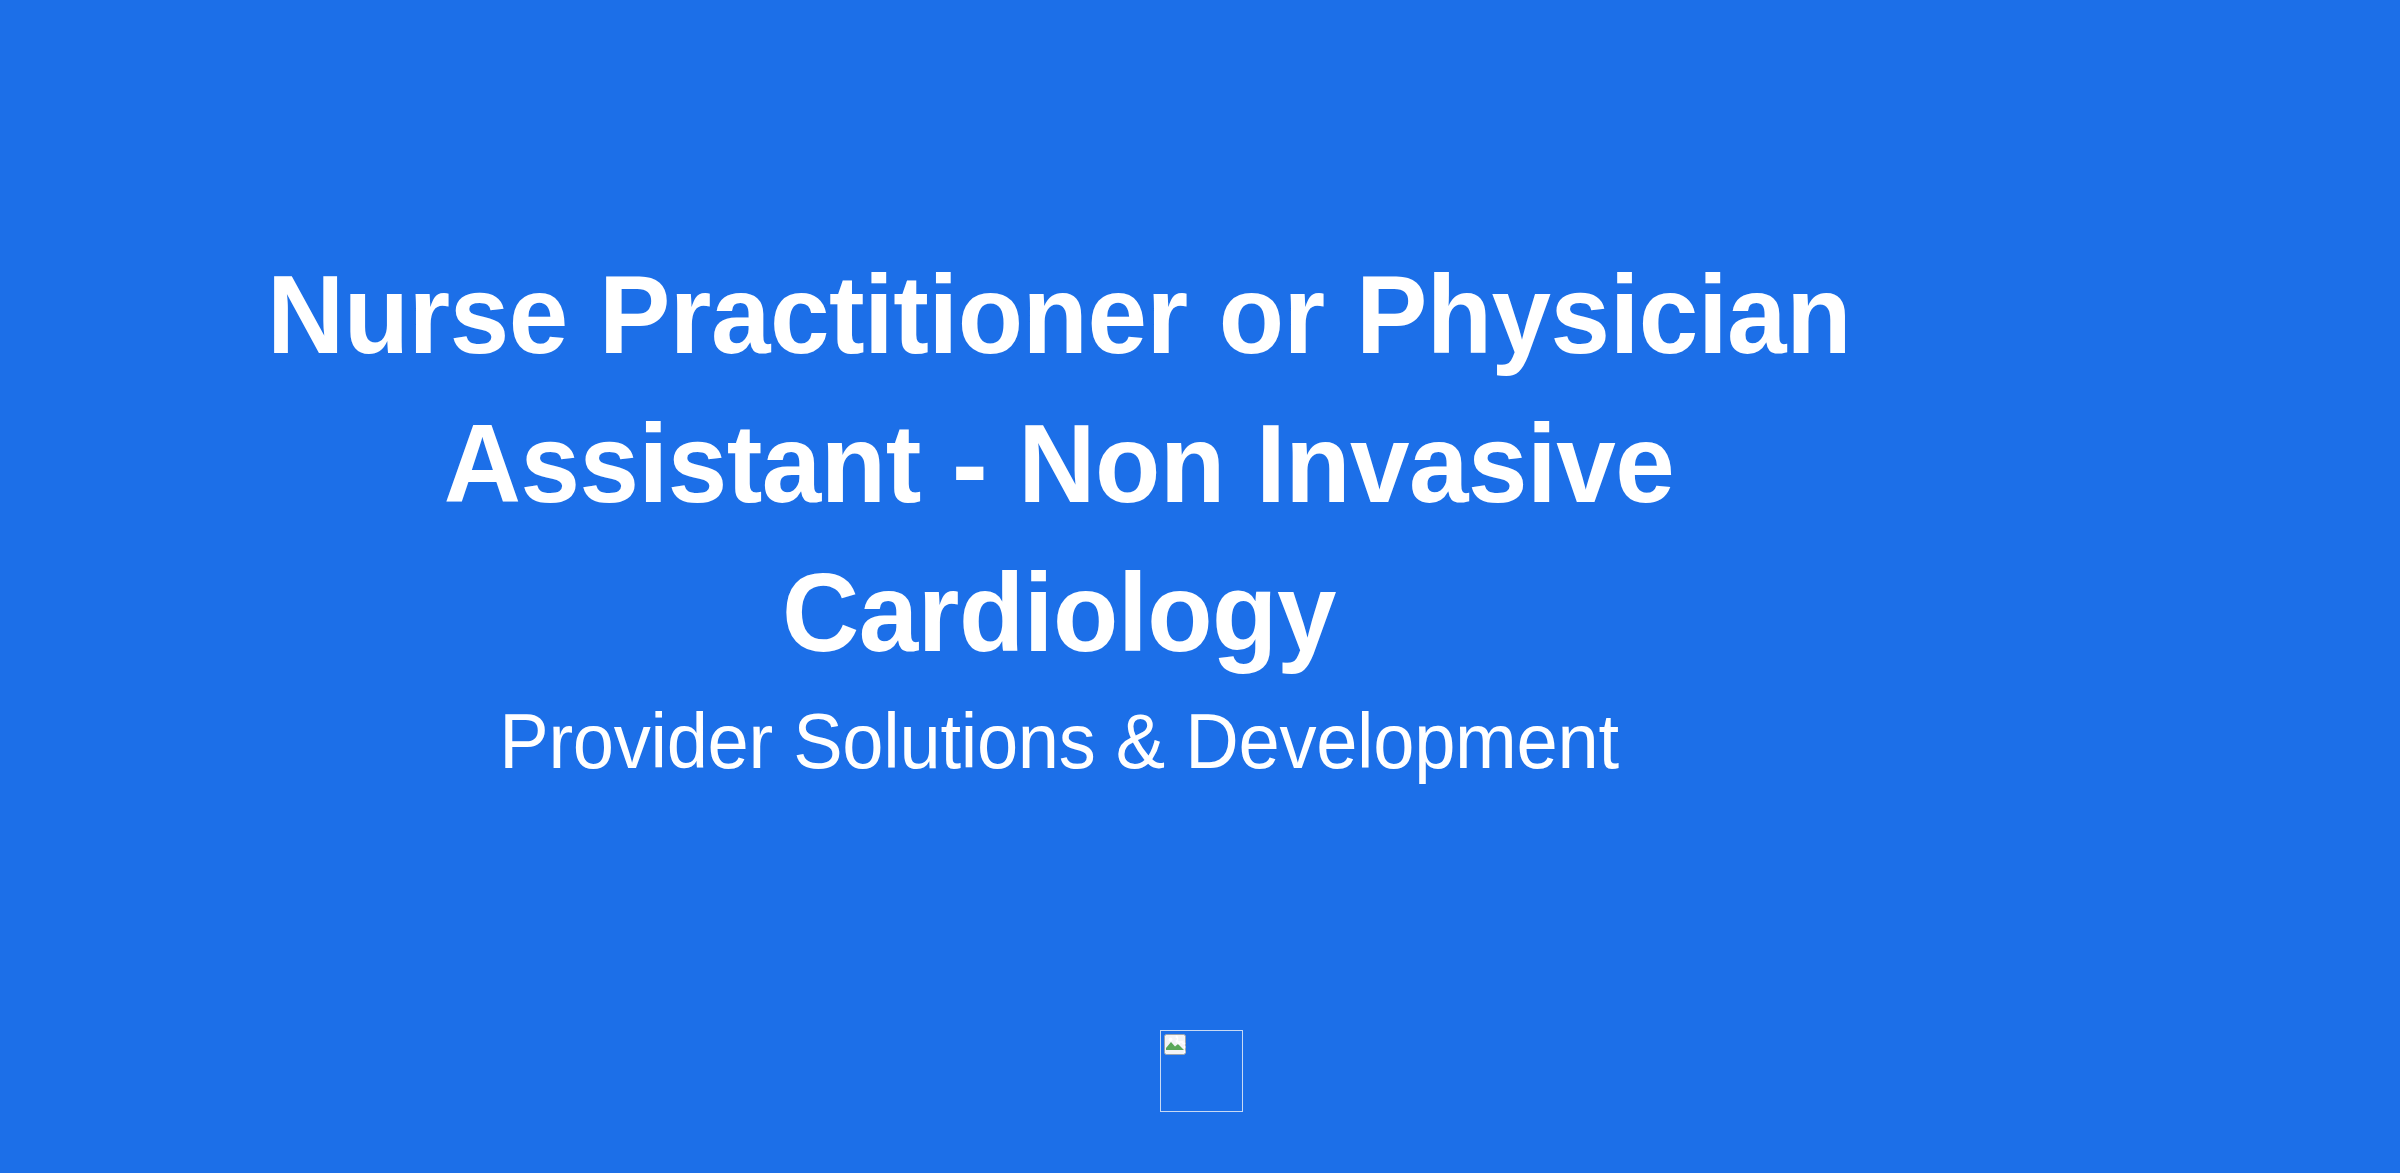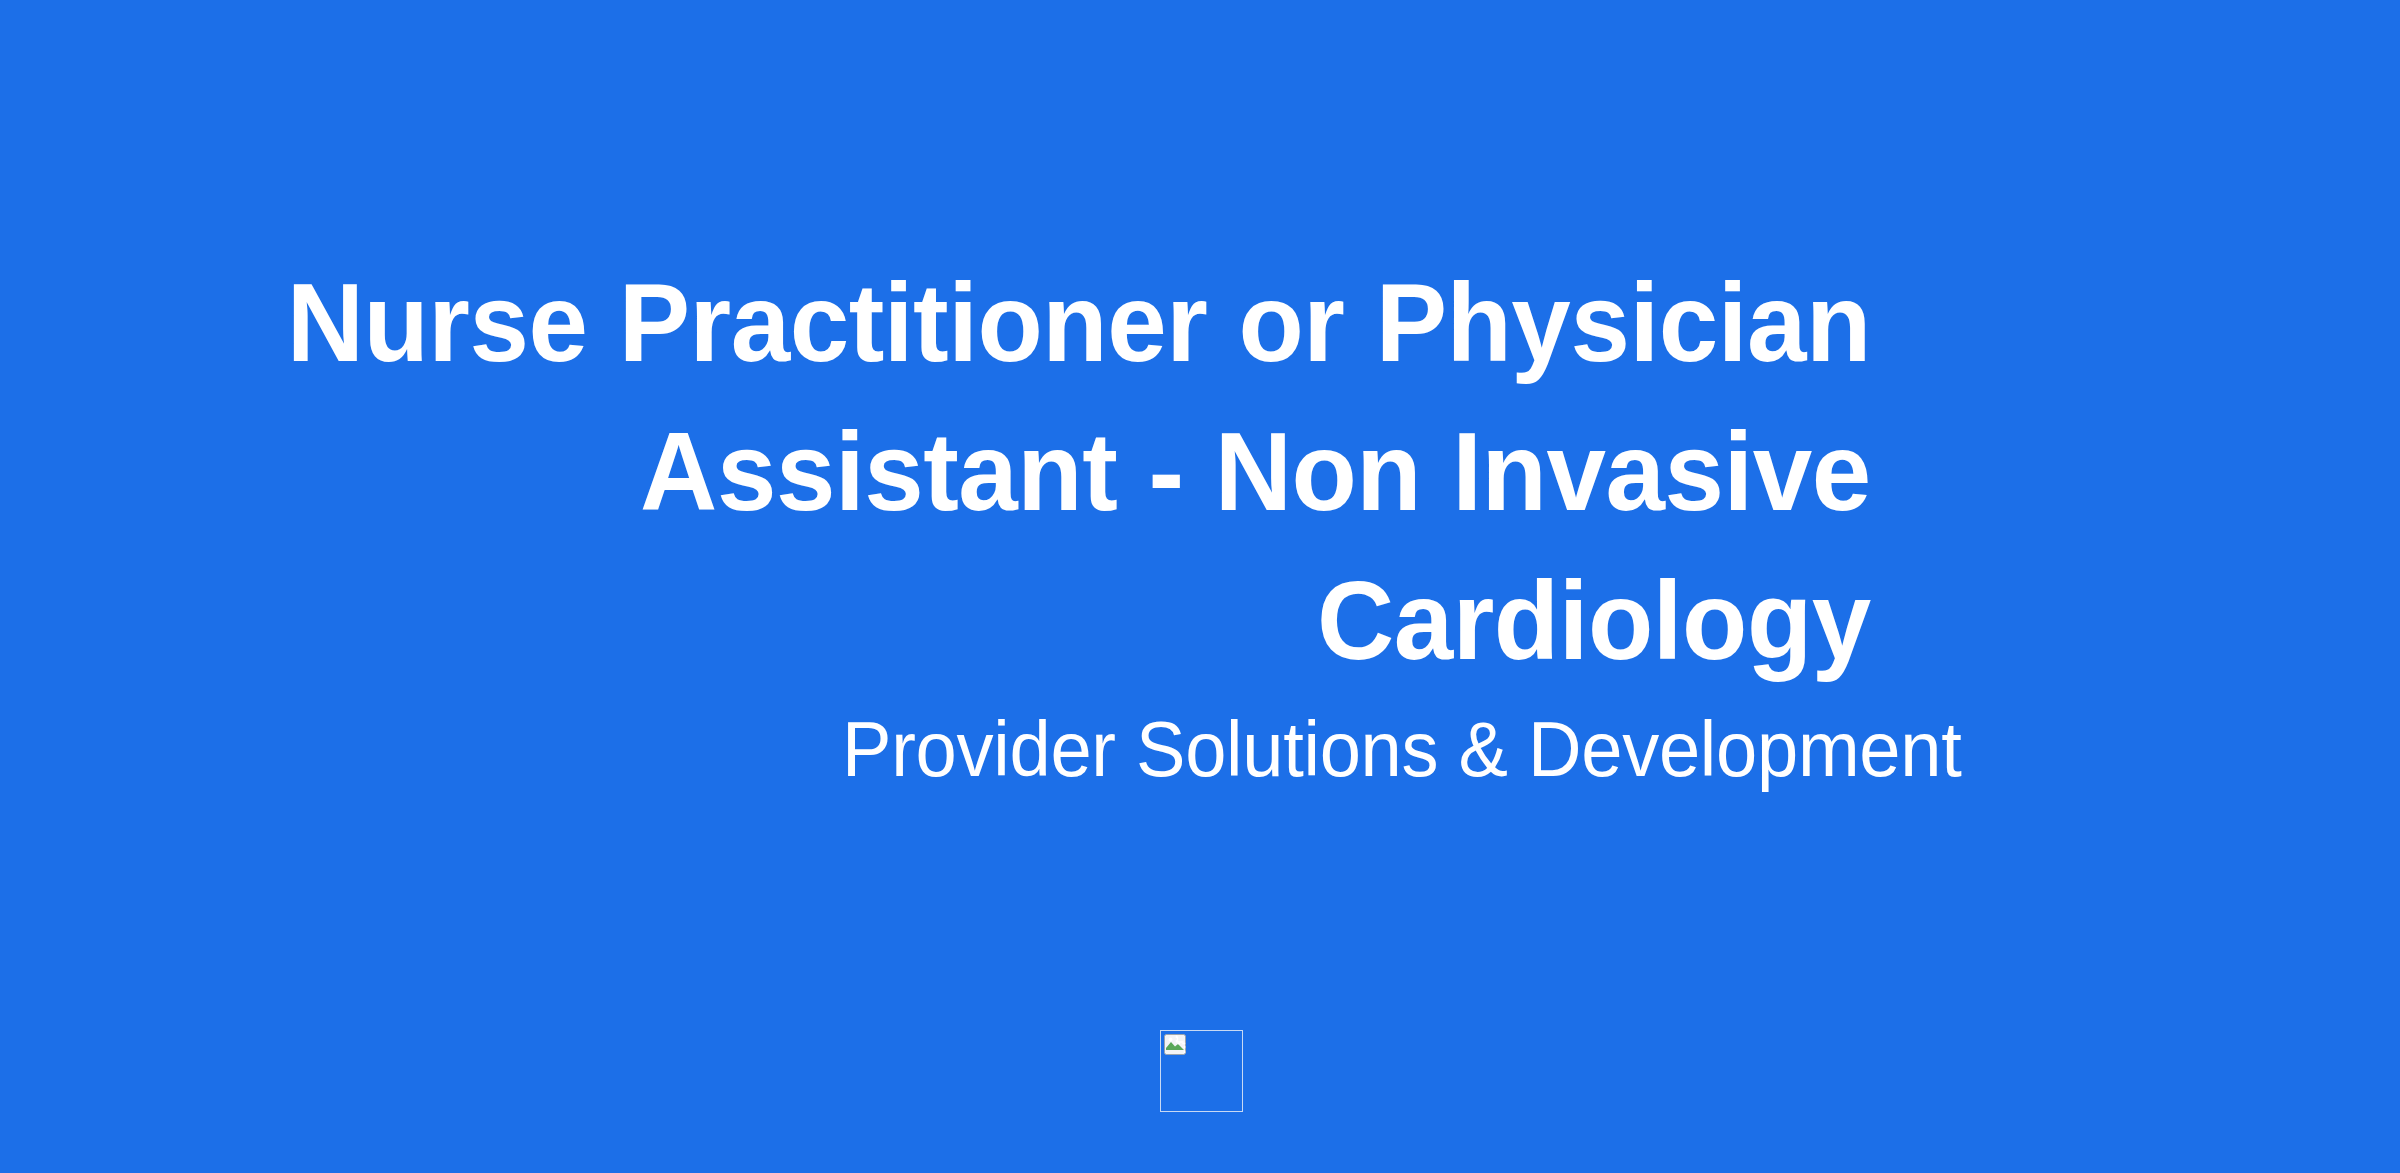--- a/index.html
+++ b/index.html
@@ -21,25 +21,25 @@
     width: 2400px;
     height: 1173px;
     background: #1c6fe8;
     box-sizing: border-box;
   }
 
   
   .hero {
     position: absolute;
     left: 0;
-    top: 16px;
+    top: 8px;
     width: 2117px;
     padding-top: 232px;
     box-sizing: border-box;
-    text-align: right;
+    text-align: center;
   }
 
   .hero-title {
     margin: 0 auto;
     width: 1700px;
     color: #ffffff;
     font-family: "Liberation Sans", "DejaVu Sans", sans-serif;
     font-weight: 700;
     font-size: 112px;
     line-height: 149px;

